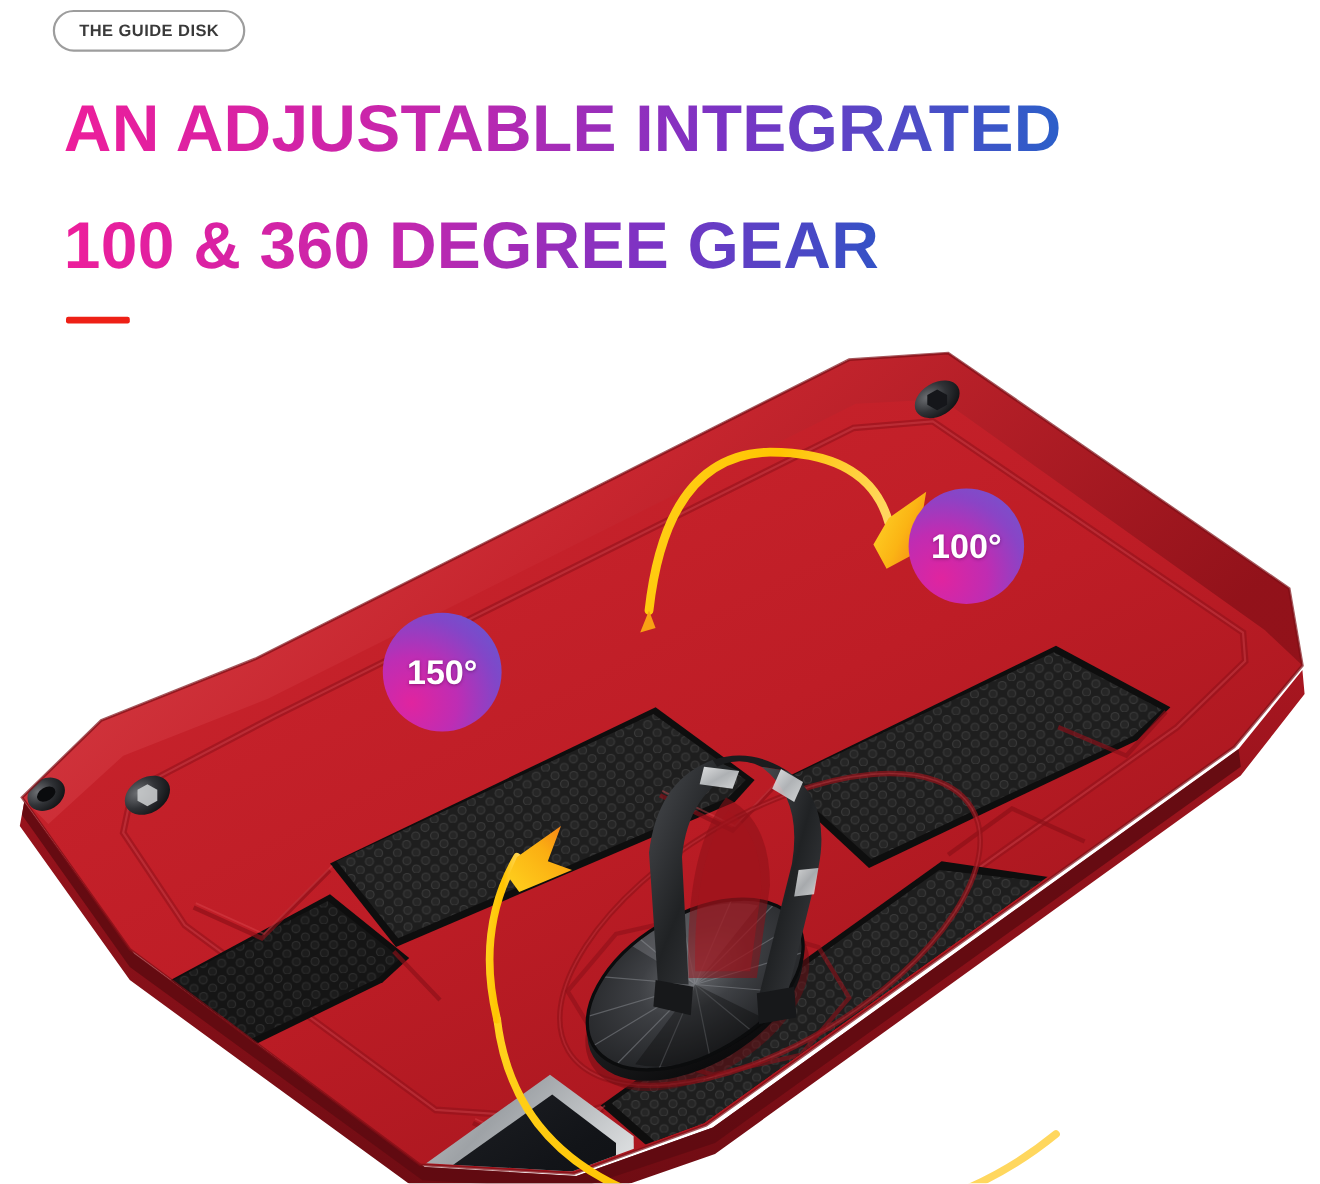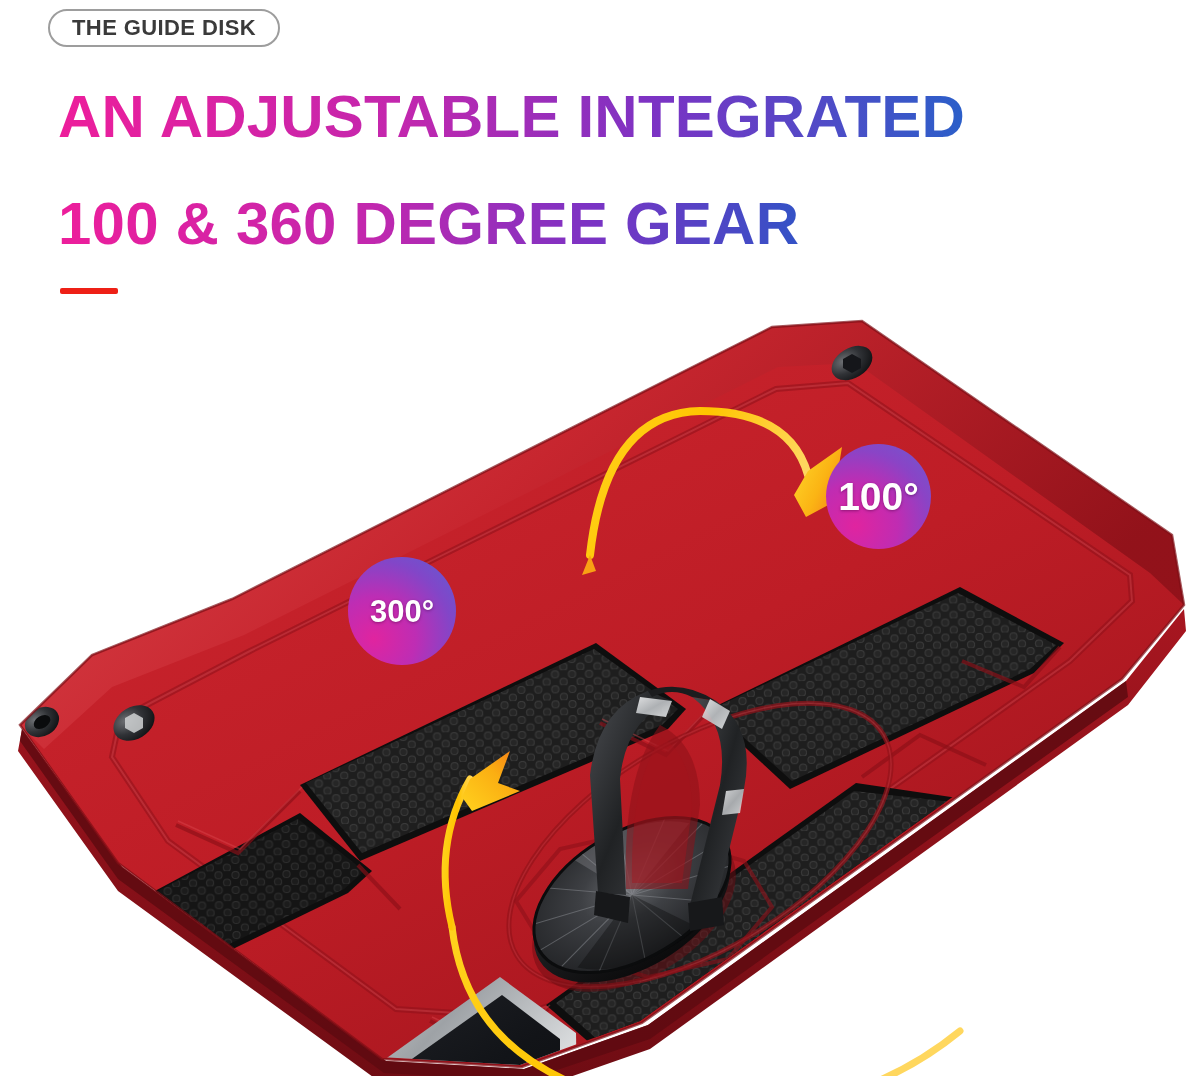--- a/index.html
+++ b/index.html
@@ -12,21 +12,21 @@
   
   .badge{
     position:absolute;left:48px;top:9px;
     height:38px;box-sizing:border-box;
     padding:0 22px;
     display:flex;align-items:center;
     border:2px solid #9d9d9d;border-radius:20px;
     background:#fff;
   }
   .badge-text{
-    font-size:22px;font-weight:bold;letter-spacing:.4px;
+    font-size:15px;font-weight:bold;letter-spacing:.4px;
     color:#3a3a3a;white-space:nowrap;line-height:1;
   }
 
   .headline{
     position:absolute;left:58px;top:82px;width:800px;
   }
   .hl-line{
     font-size:60px;font-weight:bold;line-height:1.18;
     letter-spacing:.2px;white-space:nowrap;
     -webkit-background-clip:text;background-clip:text;
@@ -47,21 +47,21 @@
   .stage svg{display:block;width:1200px;height:771px;}
 
   
   .deg{
     position:absolute;border-radius:50%;
     display:flex;align-items:center;justify-content:center;
     color:#fff;font-weight:bold;line-height:1;
     text-shadow:0 1px 3px rgba(60,0,60,.45);
   }
   .deg-100{
-    left:826px;top:444px;width:105px;height:105px;font-size:39px;
+    left:826px;top:444px;width:105px;height:105px;font-size:31px;
     background:radial-gradient(circle at 28% 78%, #E0249F 0%, #C02CB2 38%, #8A44C6 68%, #6A5BD0 100%);
   }
   .deg-360{
     left:348px;top:557px;width:108px;height:108px;font-size:31px;
     background:radial-gradient(circle at 24% 76%, #E0249F 0%, #BE2DB4 36%, #8246C8 68%, #5B5FD4 100%);
   }
 </style>
 </head>
 <body>
 
@@ -407,14 +407,14 @@
   </g>
 
   <path d="M590,250 L582,270 L596,266 Z" fill="#F9A114"></path>
 </svg>
 </div>
 
 <div class="deg deg-100">
   <span>100°</span>
 </div>
 <div class="deg deg-360">
-  <span>300°</span>
+  <span>150°</span>
 </div>
 
 </body></html>

